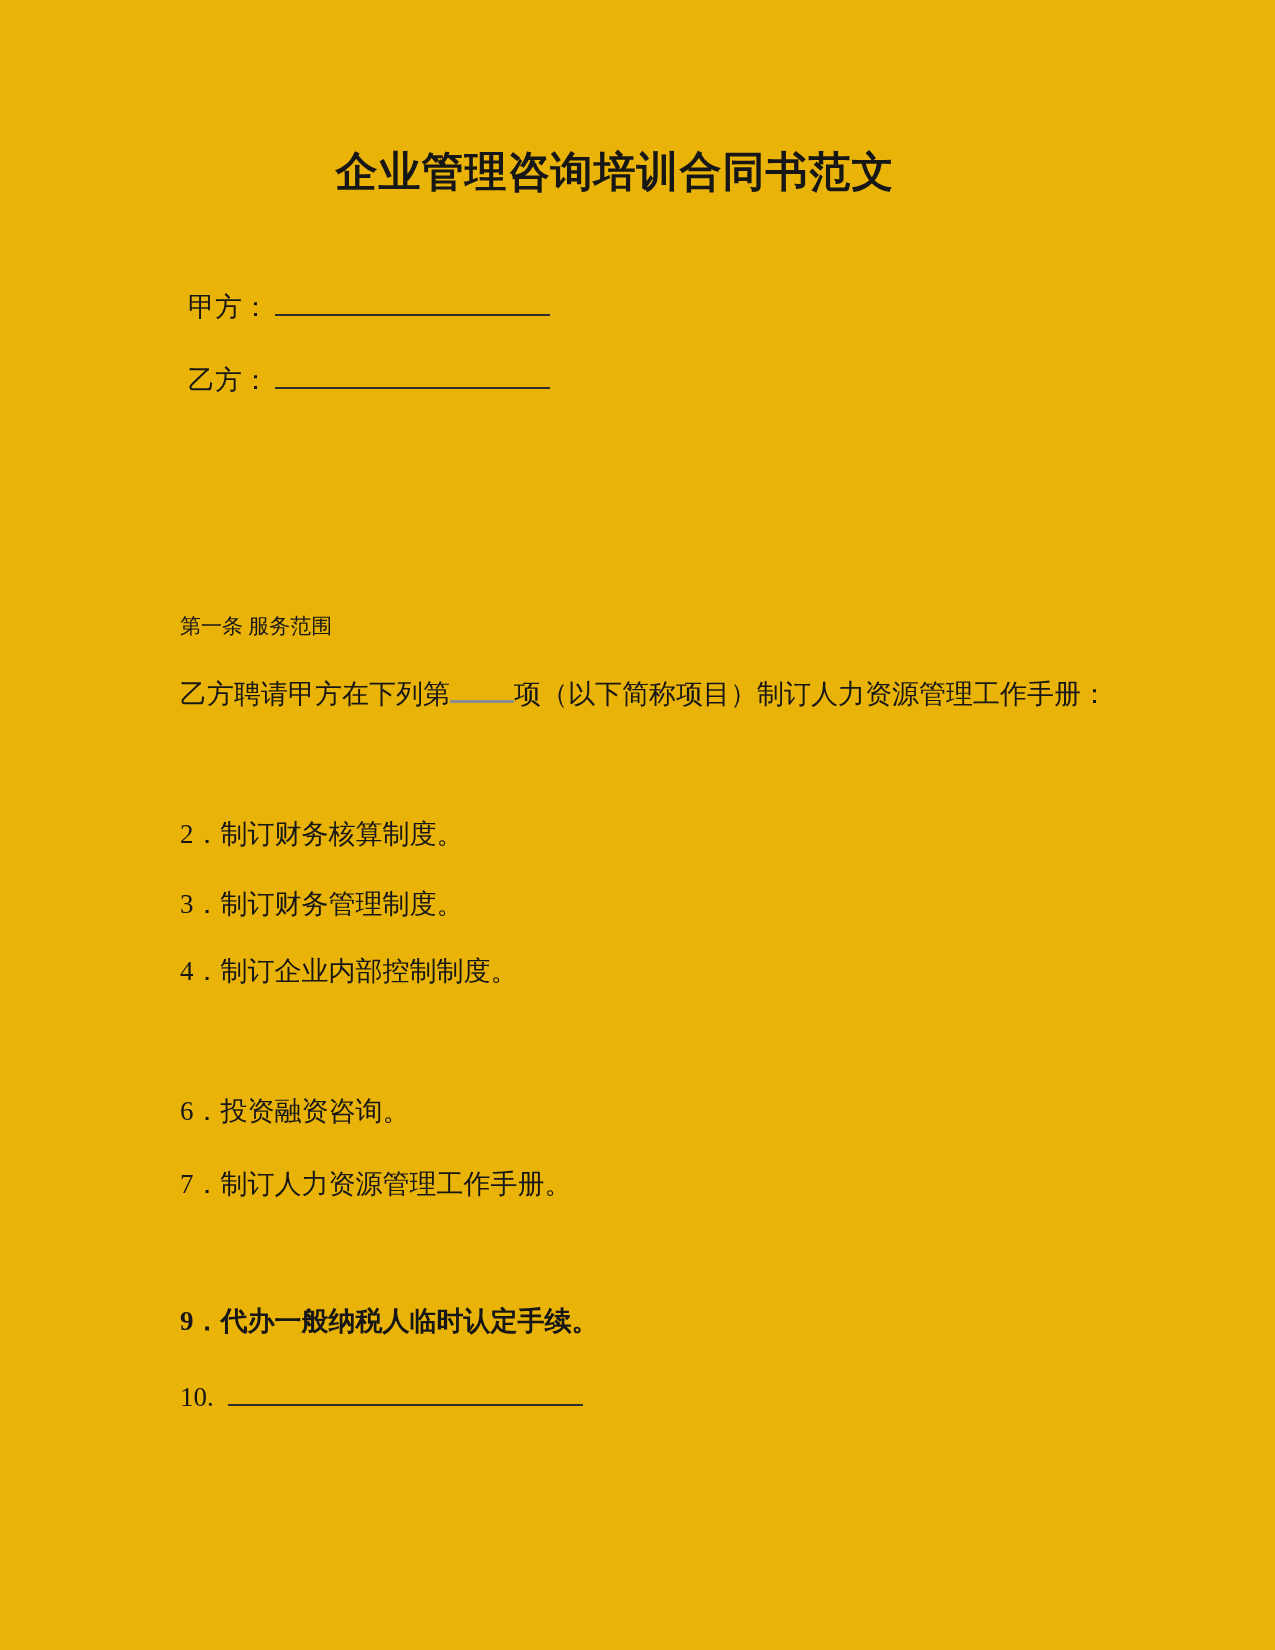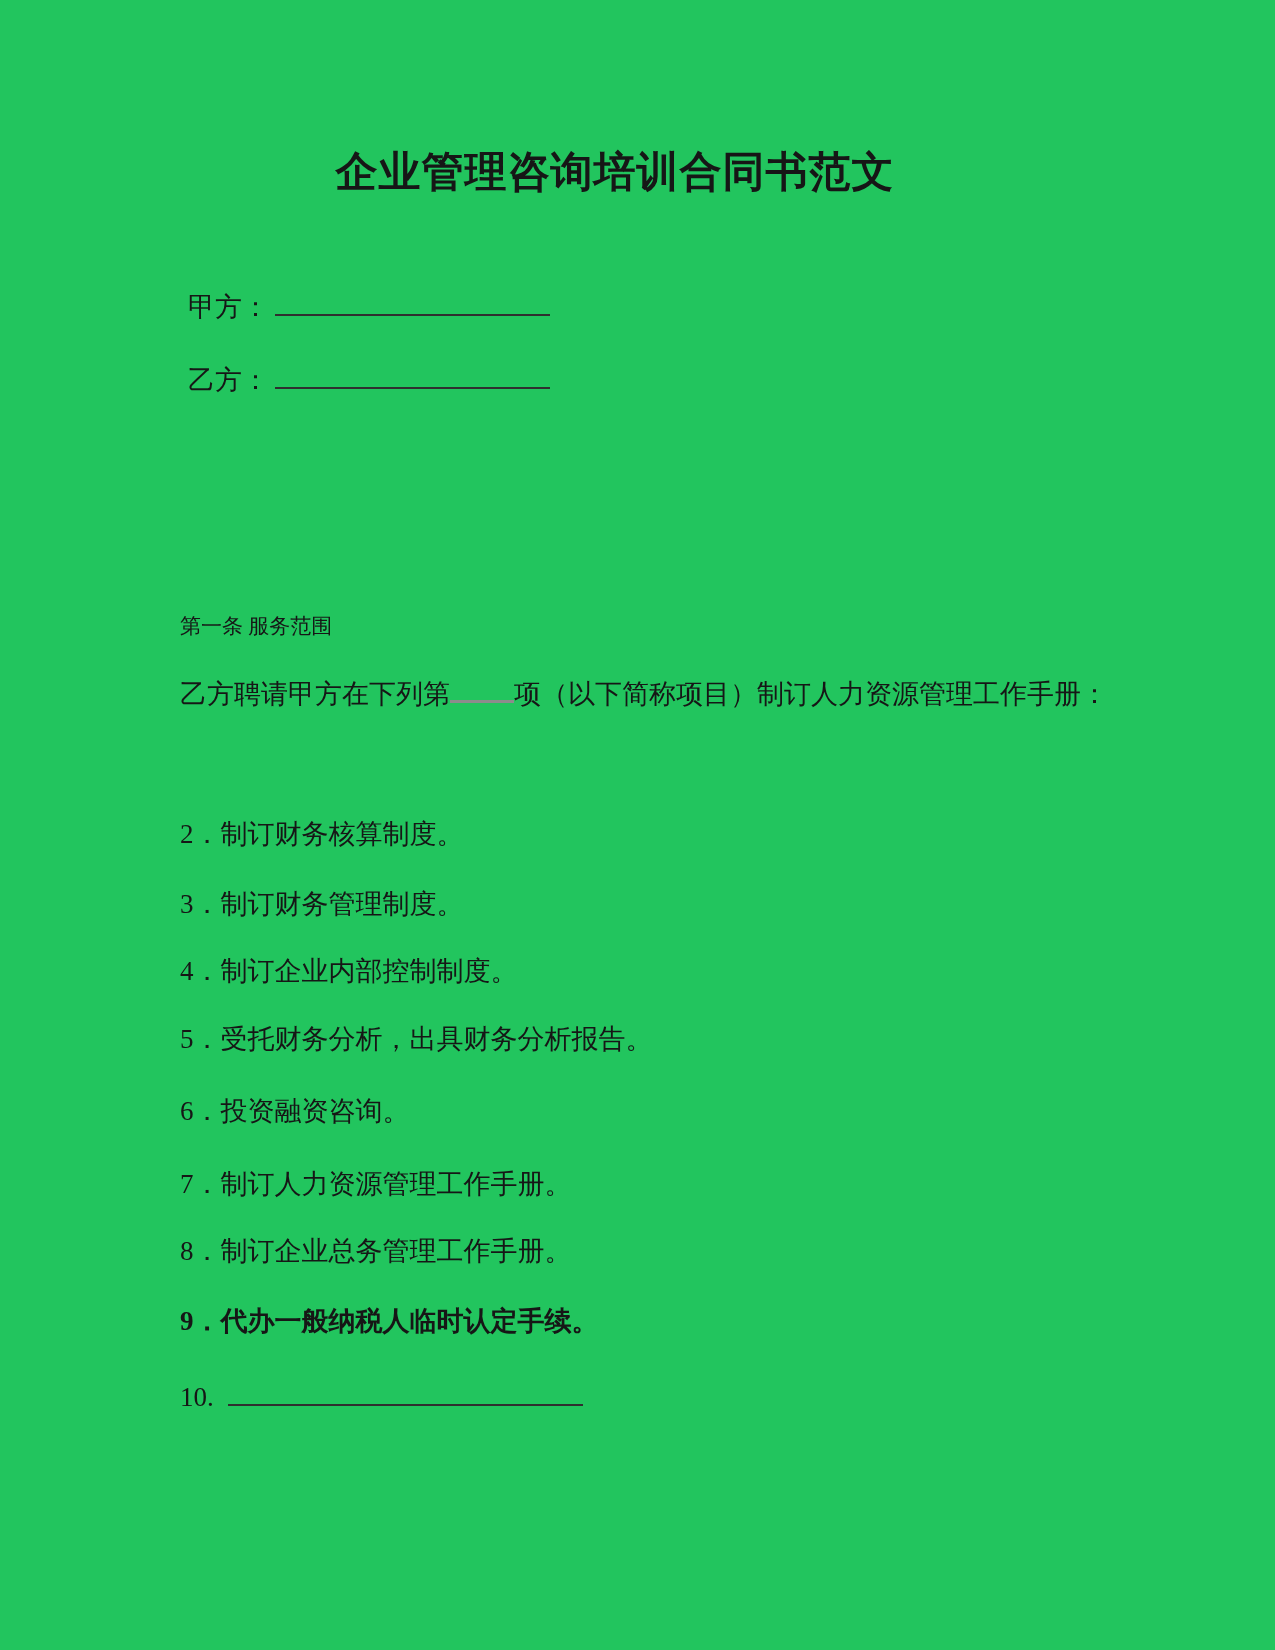--- a/index.html
+++ b/index.html
@@ -1,21 +1,21 @@
 <!DOCTYPE html>
 <html><head>
 <meta charset="utf-8">
 <style>
   * { box-sizing: border-box; }
   html, body { margin: 0; padding: 0; background: #ffffff; }
   .page {
     position: relative;
     width: 1275px;
     height: 1650px;
-    background: #22c55e;
+    background: #eab308;
     color: #161616;
     font-family: "Liberation Serif", "DejaVu Serif", serif;
     overflow: hidden;
   }
   .abs { position: absolute; margin: 0; }
   .doc-title {
     left: 0;
     top: 147px;
     width: 1230px;
     text-align: center;
@@ -101,23 +101,21 @@
 
   <p class="abs article-heading">第一条 服务范围</p>
 
   <p class="abs clause">
     <span>乙方聘请甲方在下列第</span><span class="blank clause-blank"></span><span>项（以下简称项目）制订人力资源管理工作手册：</span>
   </p>
 
   <p class="abs list-item i2">2．制订财务核算制度。</p>
   <p class="abs list-item i3">3．制订财务管理制度。</p>
   <p class="abs list-item i4">4．制订企业内部控制制度。</p>
-  <p class="abs list-item i5">5．受托财务分析，出具财务分析报告。</p>
   <p class="abs list-item i6">6．投资融资咨询。</p>
   <p class="abs list-item i7">7．制订人力资源管理工作手册。</p>
-  <p class="abs list-item i8">8．制订企业总务管理工作手册。</p>
   <p class="abs list-item i9">9．代办一般纳税人临时认定手续。</p>
 
   <p class="abs list-item i10">
     <span>10.</span><span class="blank item10-blank"></span>
   </p>
 
 </div>
 
 </body></html>

